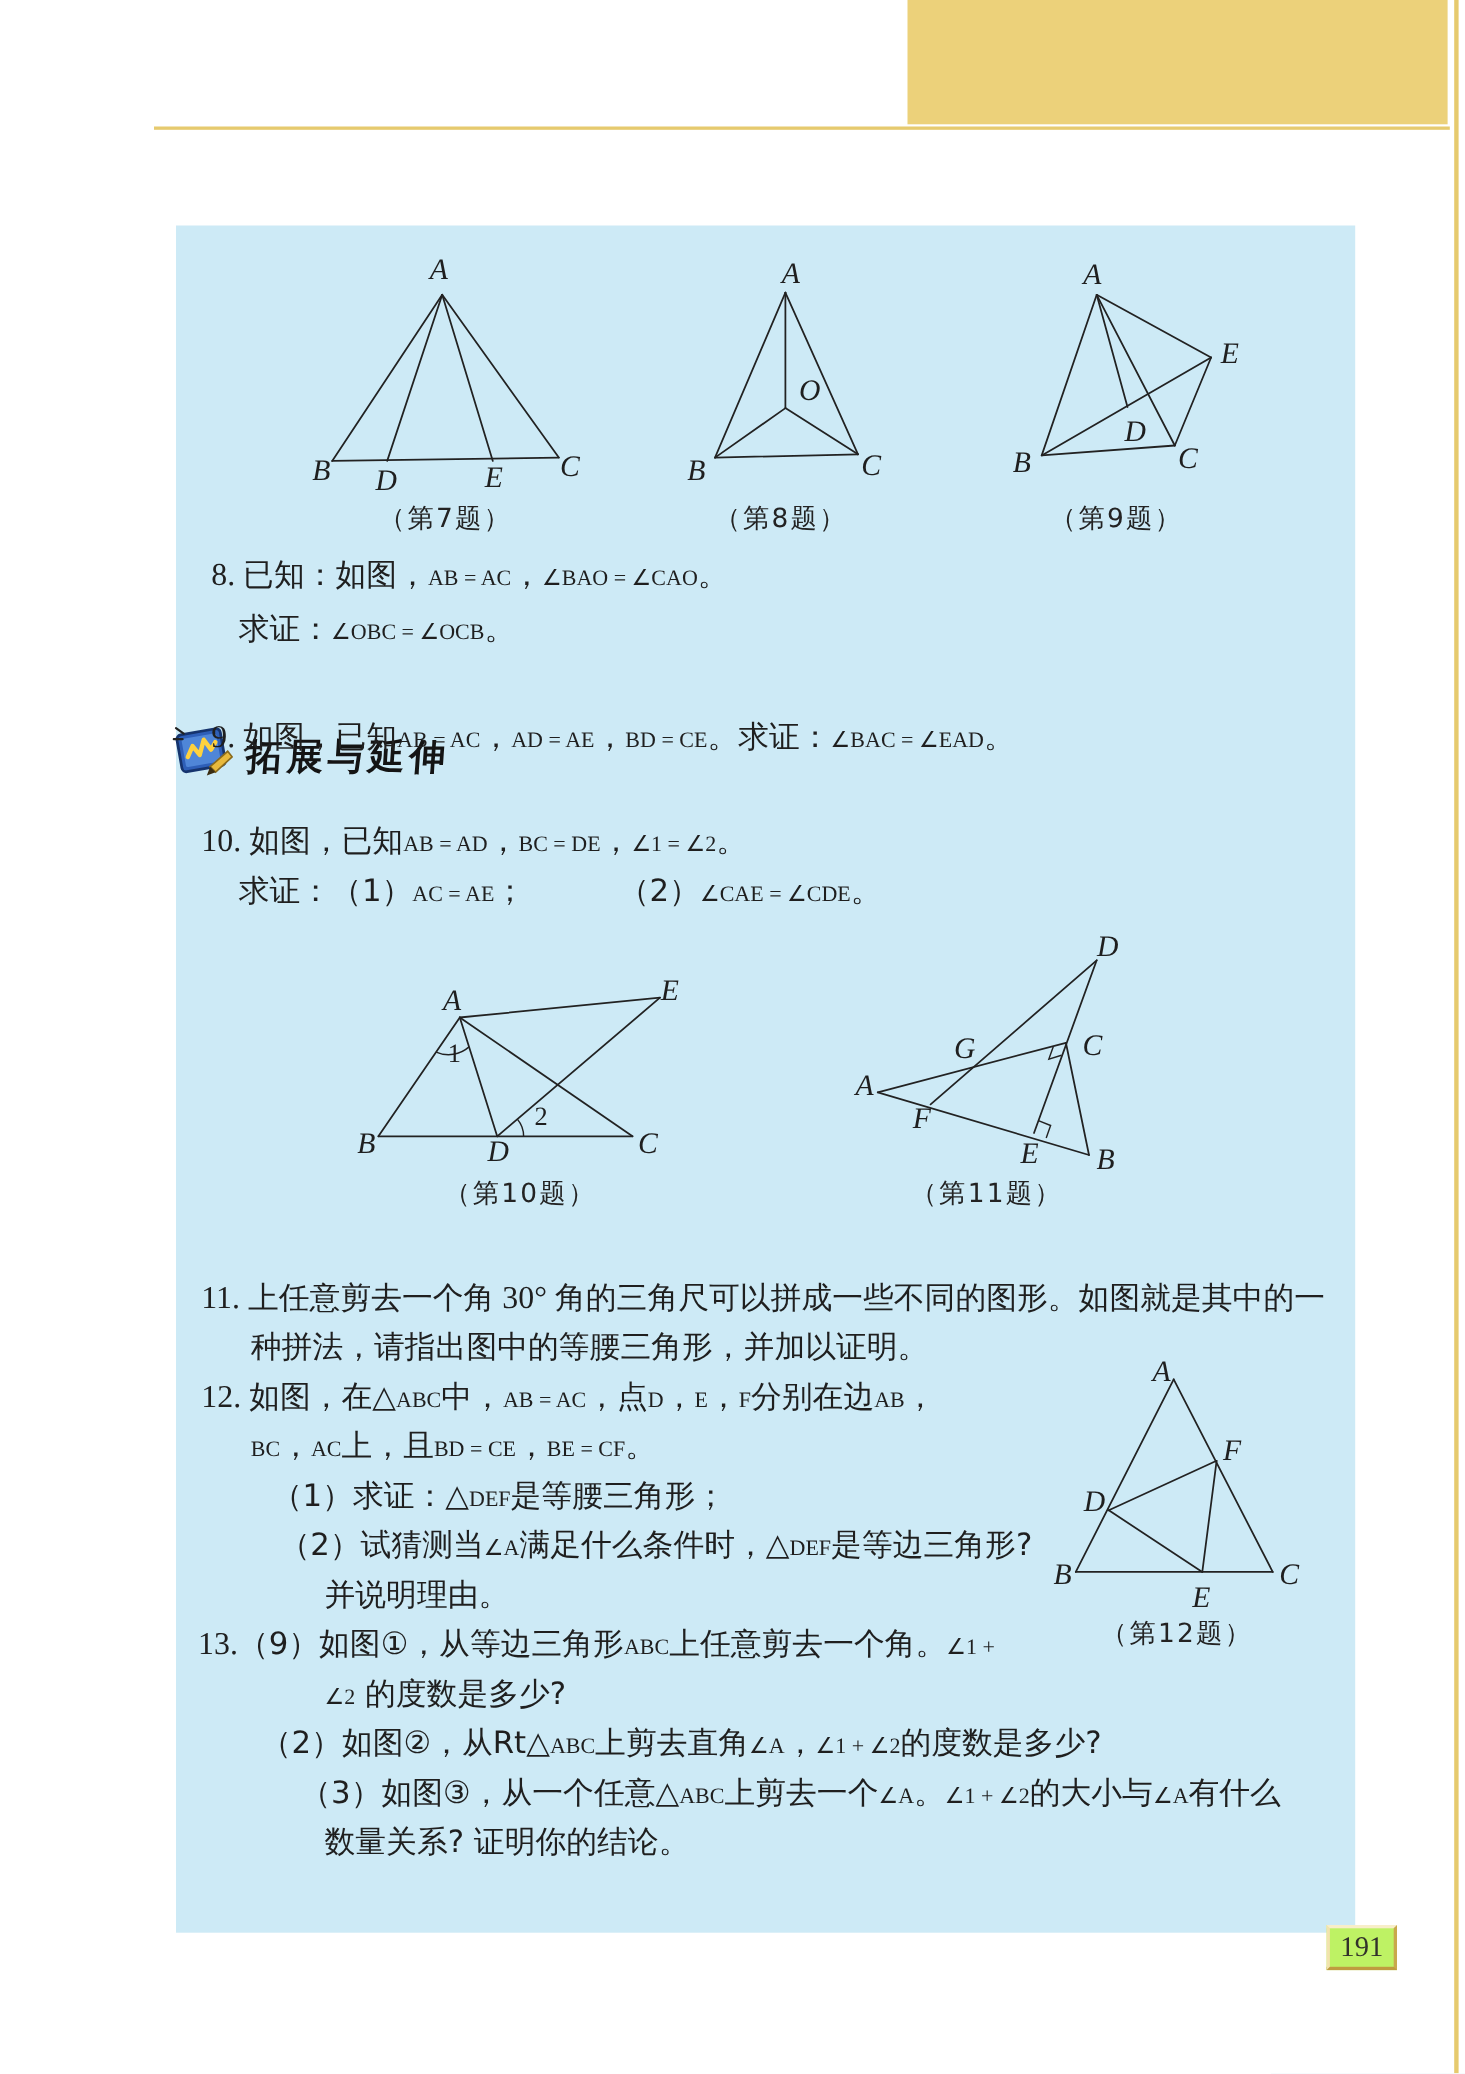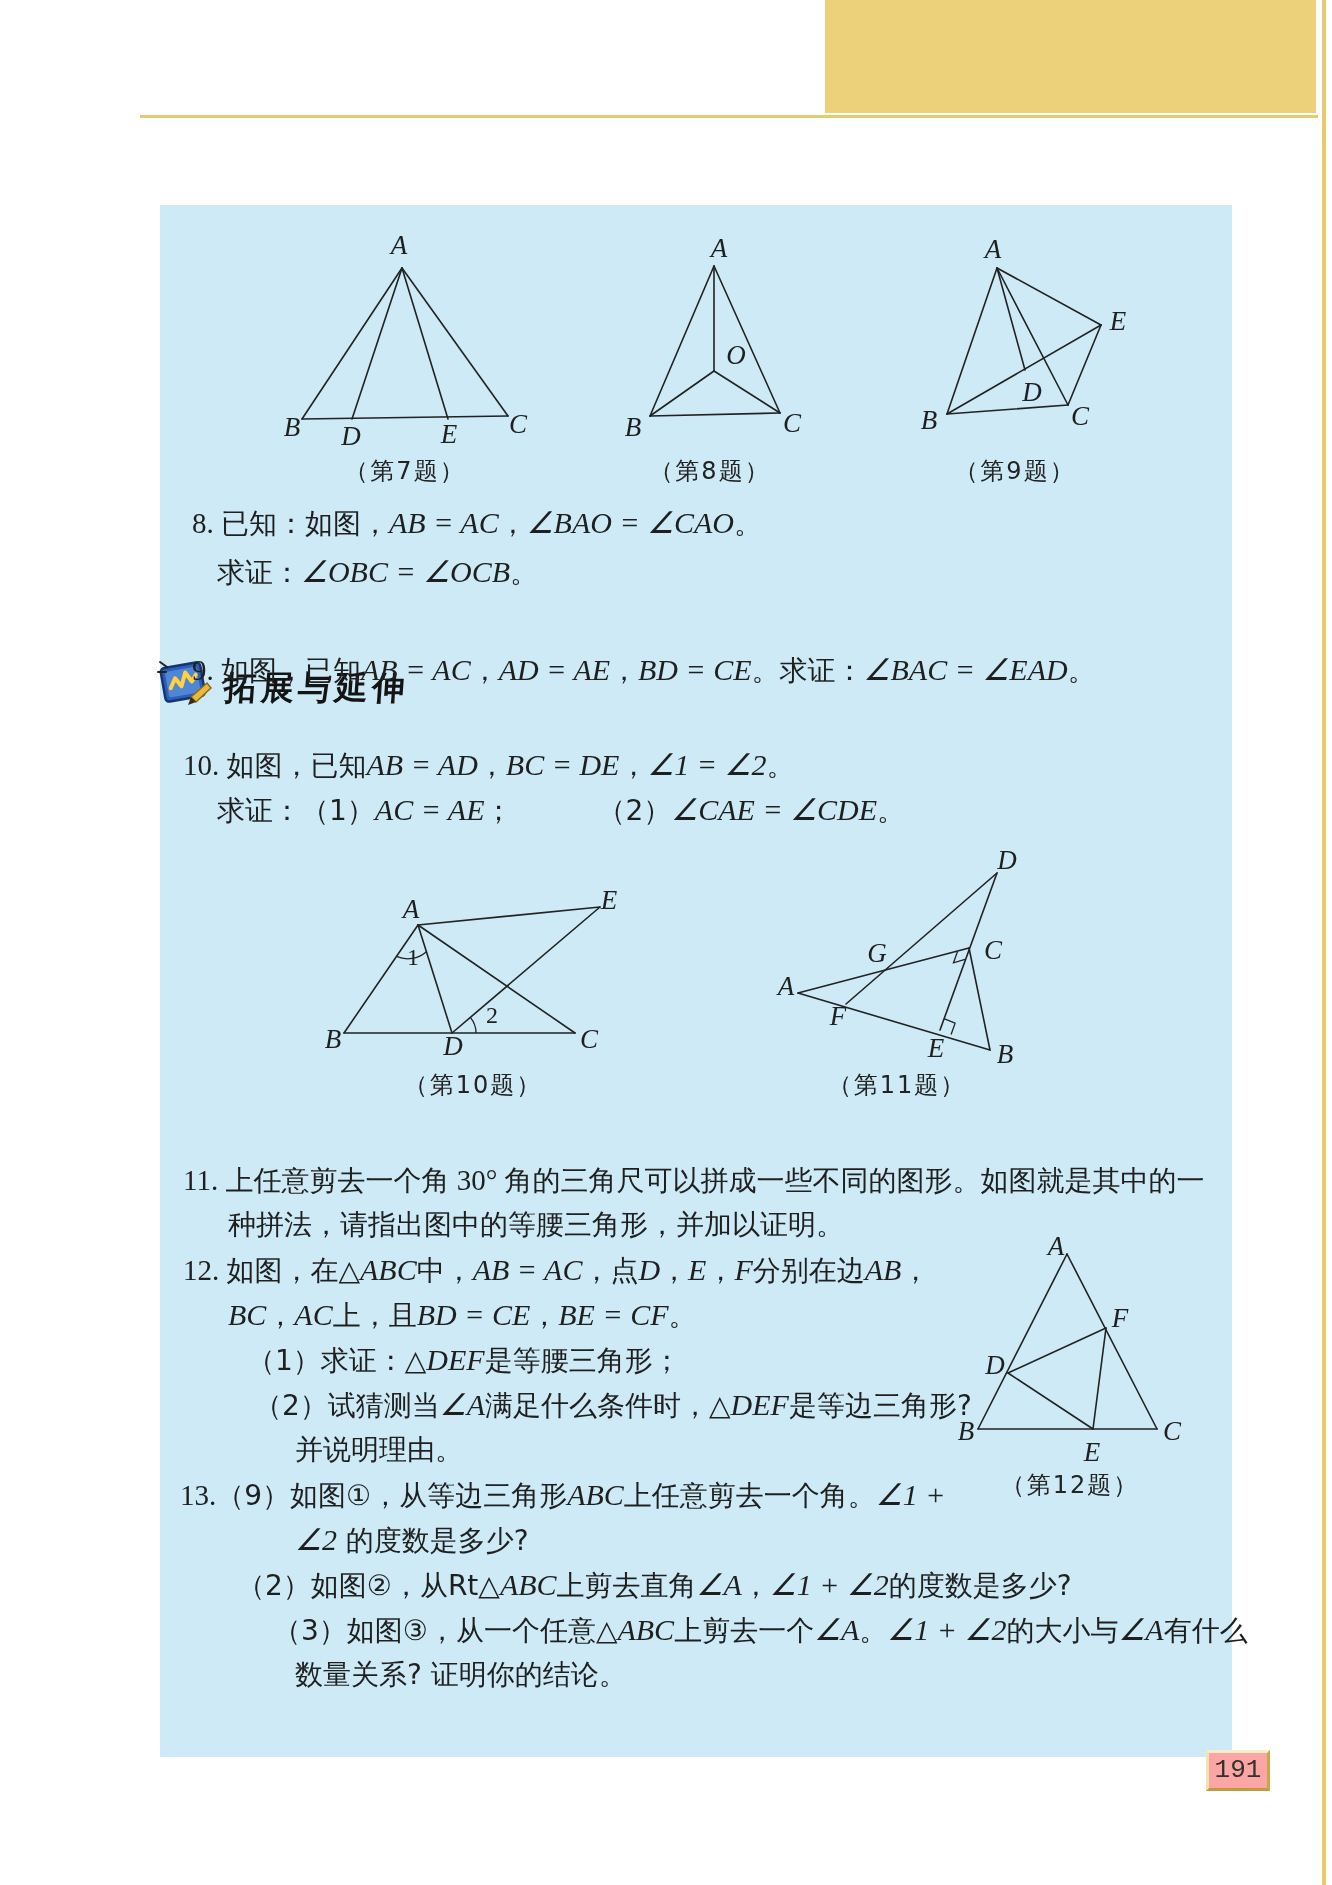--- a/index.html
+++ b/index.html
@@ -5,36 +5,36 @@
   html,body{margin:0;padding:0;background:#ffffff;}
   .page{position:relative;width:1332px;height:1885px;background:#ffffff;overflow:hidden;}
   .band{position:absolute;left:825px;top:0;width:491px;height:113px;background:#ecd17a;}
   .page-title{position:absolute;left:825px;top:70px;width:385px;text-align:right;
     font-family:"DejaVu Sans",sans-serif;font-size:27px;font-weight:bold;color:#3f3d33;letter-spacing:5px;}
   .hrule{position:absolute;left:140px;top:115px;width:1178px;height:3px;background:#e6ca6e;}
   .vrule{position:absolute;left:1322px;top:0;width:4px;height:1885px;background:#e6ca6e;}
   .panel{position:absolute;left:160px;top:205px;width:1072px;height:1552px;background:#cdeaf6;}
   .line{position:absolute;white-space:nowrap;color:#1f1f1f;font-size:28px;line-height:40px;}
   .seg-c{font-family:"DejaVu Sans",sans-serif;}
-  .seg-m{font-family:"Liberation Serif",serif;font-style:italic;font-size:30px;}
+  .seg-m{font-family:"Liberation Serif",serif;font-size:20px;}
   .seg-n{font-family:"Liberation Serif",serif;font-size:29px;}
   .seg-g{display:inline-block;}
   .sec-header{position:absolute;left:224px;top:666px;font-family:"DejaVu Sans",sans-serif;
     font-size:33px;font-weight:bold;color:#141414;letter-spacing:4px;transform:skewX(-4deg);}
   .sec-icon{position:absolute;left:155px;top:653px;}
   .fig-svg{position:absolute;left:0;top:0;width:1332px;height:1885px;pointer-events:none;}
   .vlabel{font-family:"Liberation Serif",serif;font-style:italic;font-size:27px;fill:#1f1f1f;text-anchor:middle;}
   .alabel{font-family:"Liberation Serif",serif;font-size:24px;fill:#1f1f1f;text-anchor:middle;}
   .fcap{font-family:"DejaVu Sans",sans-serif;font-size:24px;fill:#232323;text-anchor:middle;letter-spacing:2px;}
   .figline{stroke:#222222;stroke-width:1.6;fill:none;stroke-linecap:round;}
   .figarc{stroke:#222222;stroke-width:1.3;fill:none;}
-  .pagebox{position:absolute;left:1206px;top:1750px;width:64px;height:41px;background:#fca5a5;
+  .pagebox{position:absolute;left:1206px;top:1750px;width:64px;height:41px;background:#bef264;
     box-sizing:border-box;border-top:3px solid #f8eec9;border-left:3px solid #f2e3ae;
     border-right:3px solid #c9a84c;border-bottom:3px solid #bf9c3f;text-align:center;
-    font-family:Liberation Mono, monospace;font-size:26px;color:#32312b;line-height:34px;}
+    font-family:Liberation Serif, serif;font-size:26px;color:#32312b;line-height:34px;}
 </style>
 </head>
 <body>
 
 <div class="page">
   <div class="band"></div>
   <div class="hrule"></div>
   <div class="vrule"></div>
   <div class="panel"></div>
 

